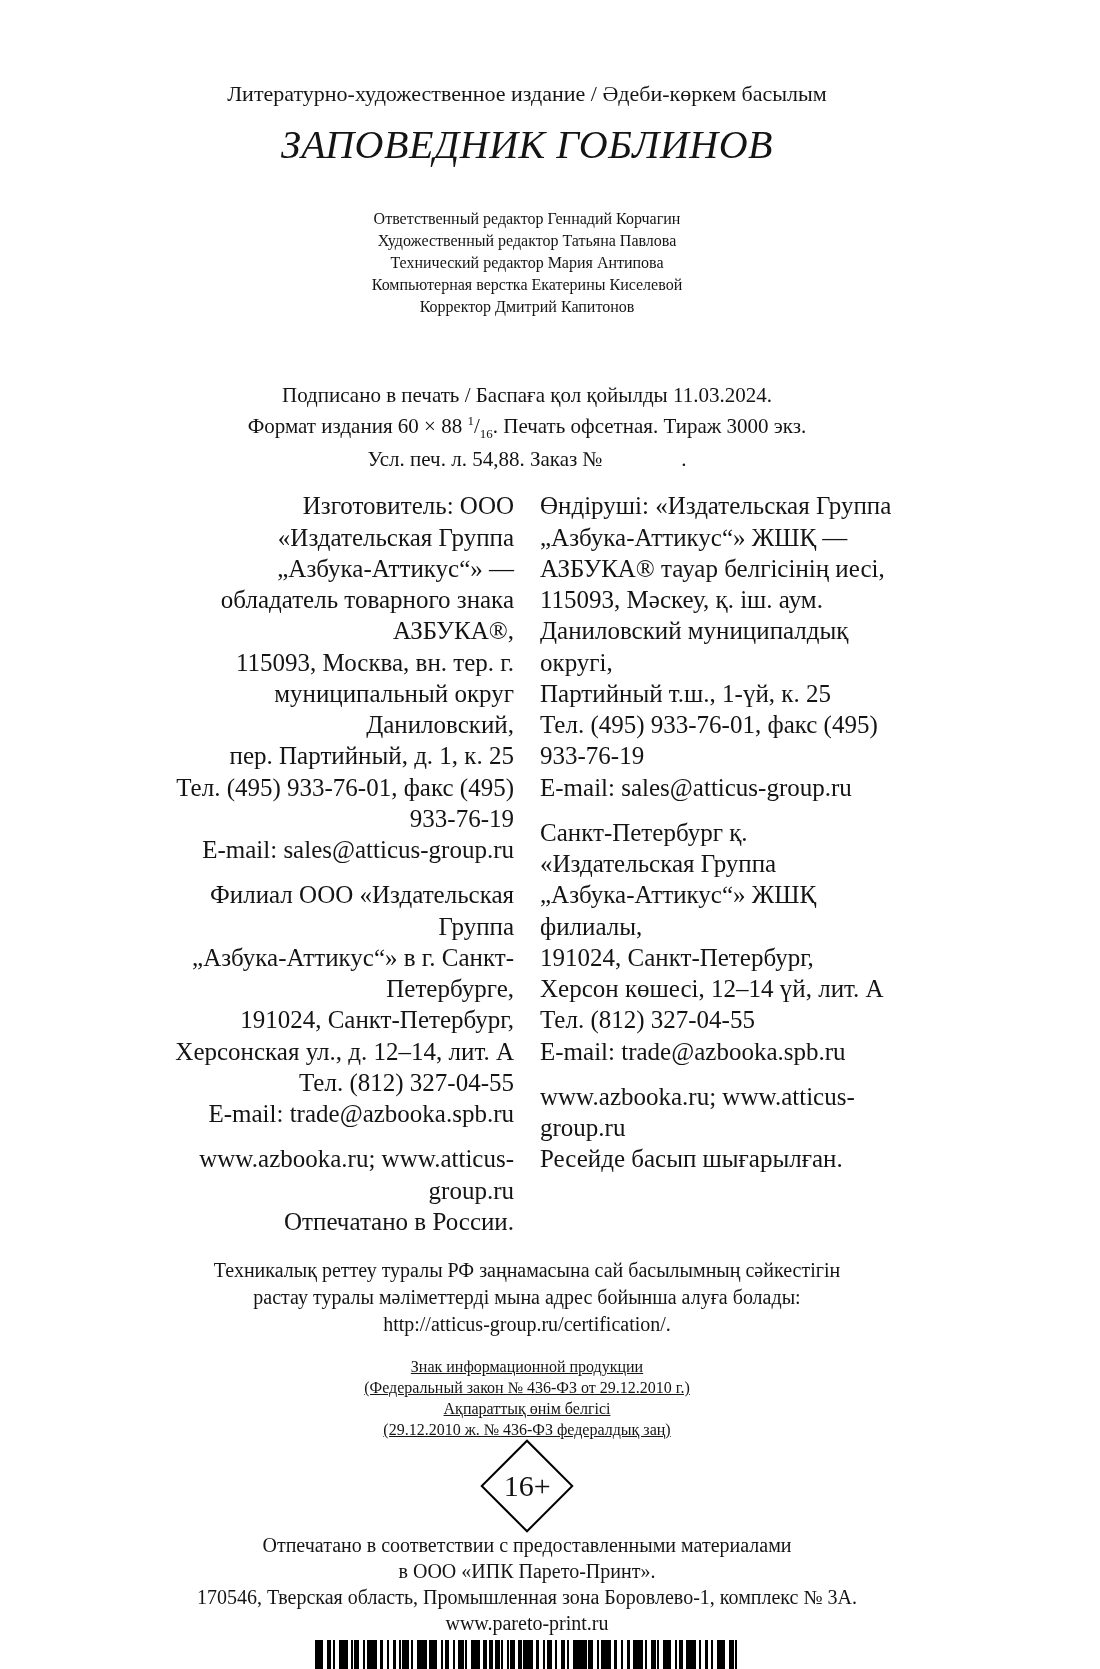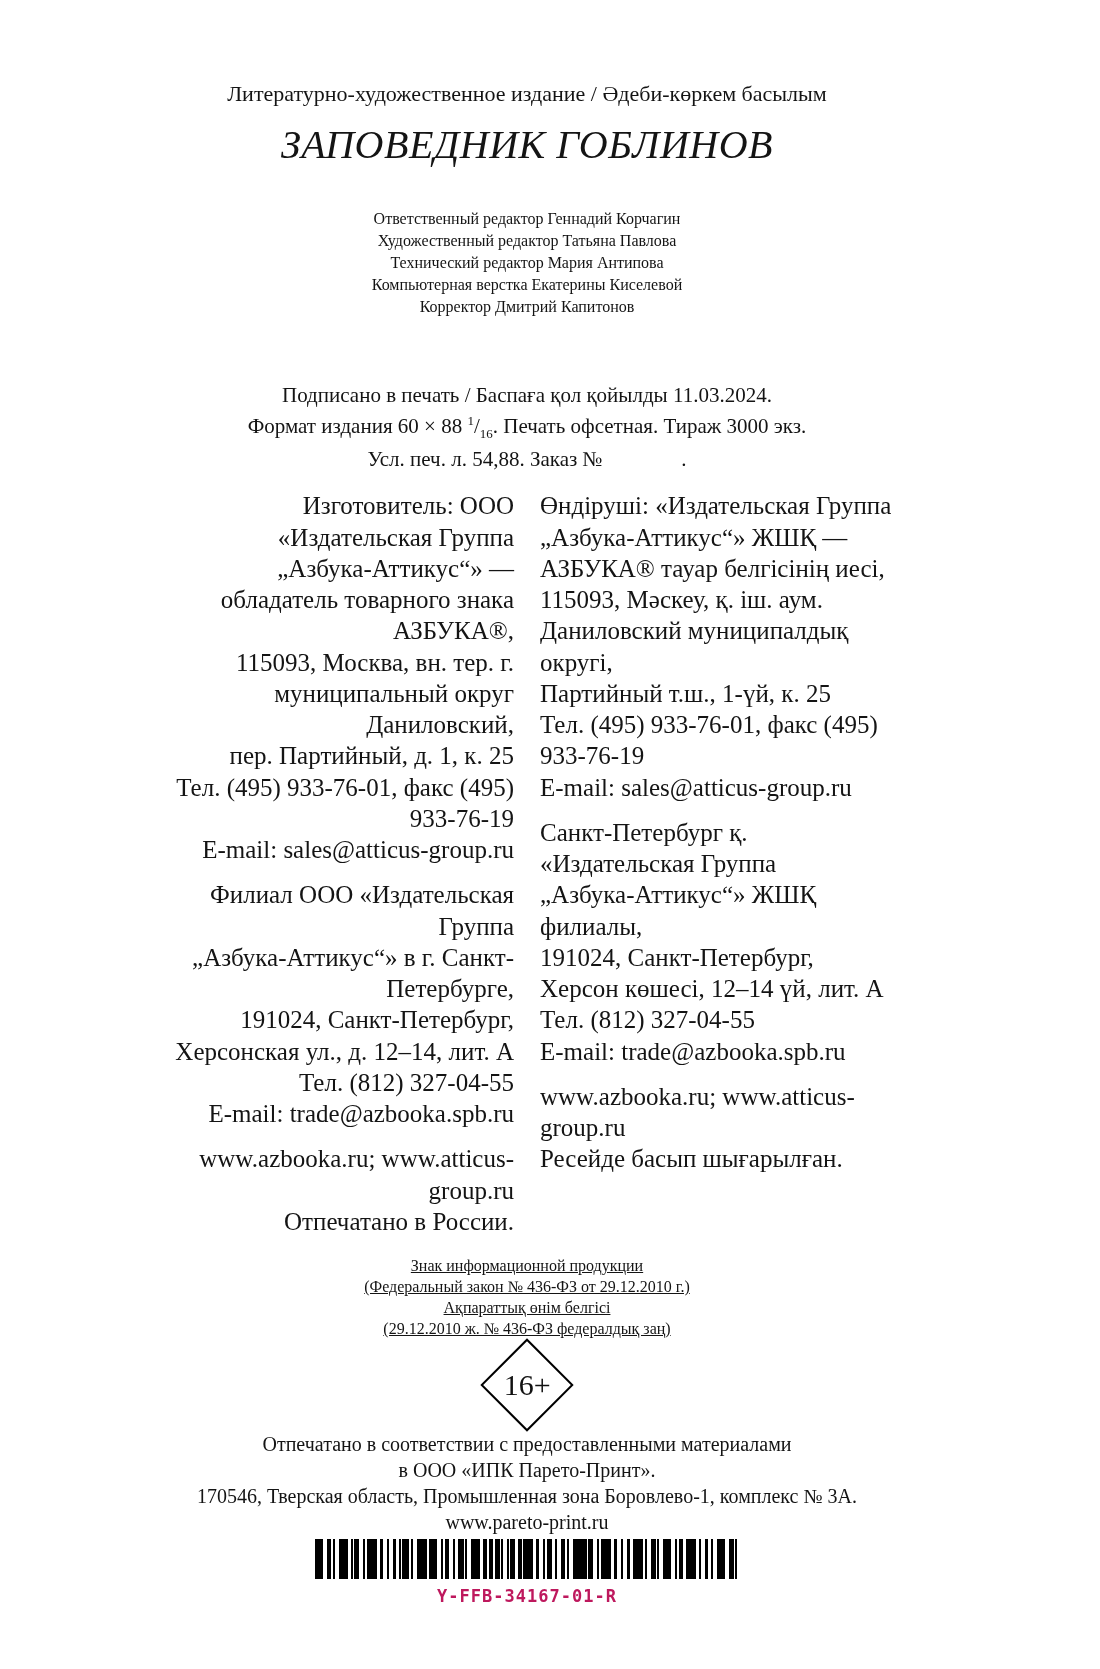--- a/index.html
+++ b/index.html
@@ -182,20 +182,23 @@
 „Азбука-Аттикус“» ЖШҚ филиалы,
 191024, Санкт-Петербург,
 Херсон көшесі, 12–14 үй, лит. А
 Тел. (812) 327-04-55
 E-mail: trade@azbooka.spb.ru</div>
       <div class="para prelines">www.azbooka.ru; www.atticus-group.ru
 Ресейде басып шығарылған.</div>
     </div>
   </div>
 
+  <div class="certification prelines">Техникалық реттеу туралы РФ заңнамасына сай басылымның сәйкестігін
+растау туралы мәліметтерді мына адрес бойынша алуға болады:
+http://atticus-group.ru/certification/.</div>
 
   <div class="info-sign prelines">Знак информационной продукции
 (Федеральный закон № 436-ФЗ от 29.12.2010 г.)
 Ақпараттық өнім белгісі
 (29.12.2010 ж. № 436-ФЗ федералдық заң)</div>
 
   <div class="diamond-wrap">
     <div class="diamond">
       <span>16+</span>
     </div>

